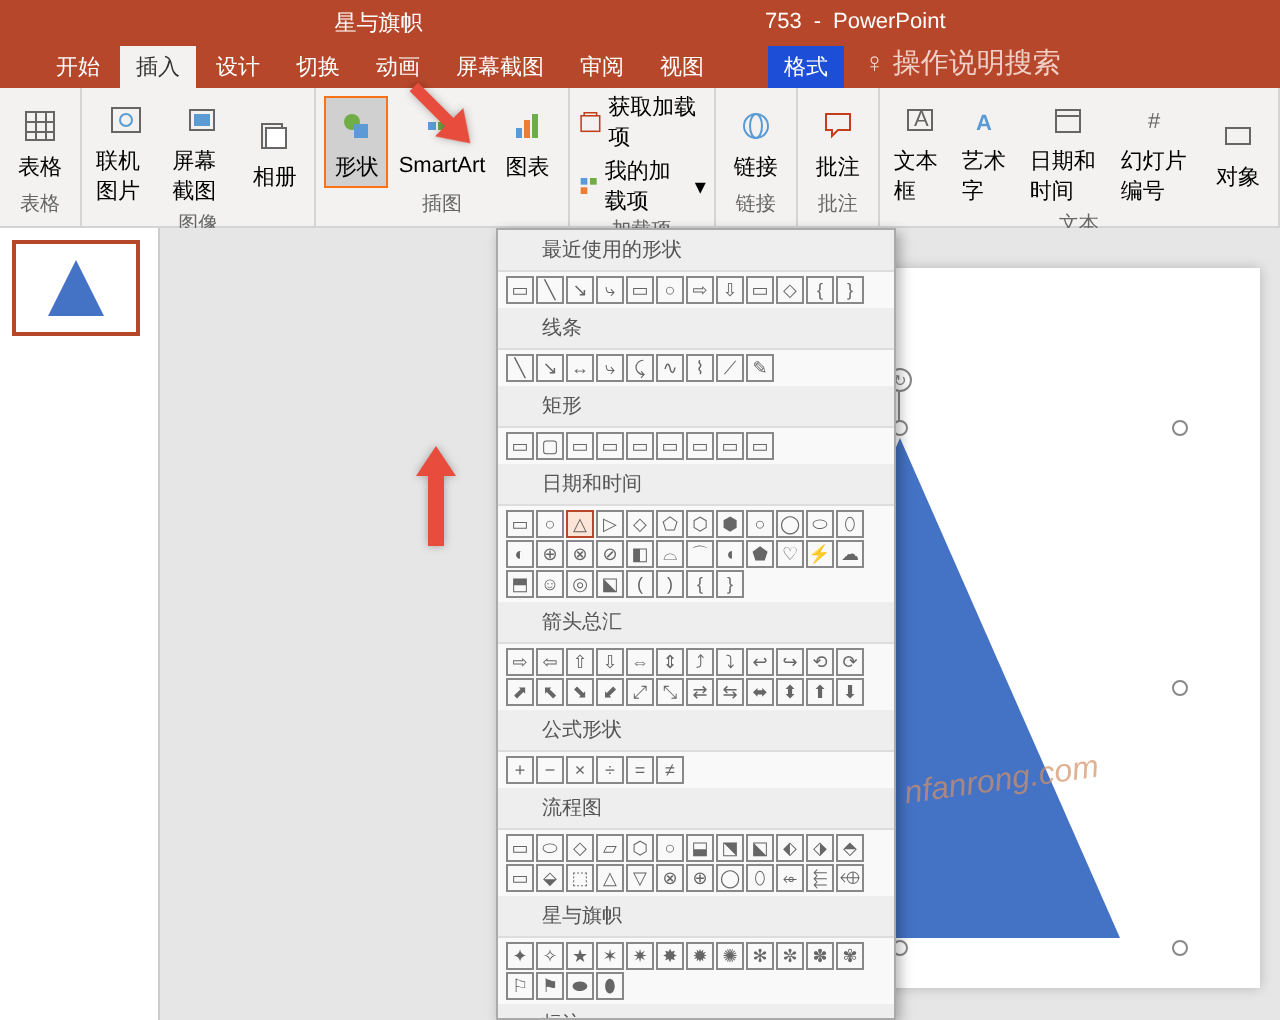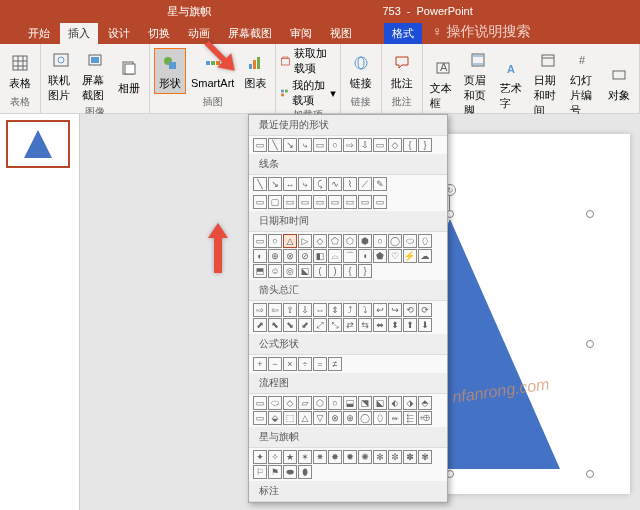--- a/index.html
+++ b/index.html
@@ -19,21 +19,21 @@
 .btn-lg.active{background:#d0d0d0;border:1px solid #f97316}
 .icon-box{width:24px;height:24px;display:flex;align-items:center;justify-content:center}
 .icon-sm{width:16px;height:16px}
 .workspace{display:flex;height:396px;background:#e6e6e6}
 .thumb-panel{width:80px;background:#fff;border-right:1px solid #ccc;padding:6px}
 .thumb{width:64px;height:48px;border:2px solid #b7472a;background:#fff;display:flex;align-items:center;justify-content:center;margin-bottom:6px}
 .thumb-tri{width:0;height:0;border-left:14px solid transparent;border-right:14px solid transparent;border-bottom:28px solid #4472c4}
 .canvas-area{flex:1;position:relative;background:#e6e6e6;display:flex;align-items:center;justify-content:center}
 .slide{position:absolute;left:210px;top:20px;width:340px;height:360px;background:#fff;box-shadow:0 0 6px rgba(0,0,0,0.2)}
 .shapes-dropdown{position:absolute;left:168px;top:0;width:200px;background:#f9f9f9;border:1px solid #aaa;box-shadow:2px 2px 6px rgba(0,0,0,0.3);z-index:10;max-height:396px;overflow:hidden}
-.sd-header{padding:3px 10px;background:#eee;border-bottom:1px solid #ddd;color:#555;font-size:10px}
+.sd-header{padding:3px 22px;background:#eee;border-bottom:1px solid #ddd;color:#555;font-size:10px}
 .sd-row{padding:2px 4px;display:flex;flex-wrap:wrap;gap:1px}
 .sh{width:14px;height:14px;border:1px solid #888;display:flex;align-items:center;justify-content:center;cursor:pointer;font-size:9px;color:#666}
 .sh.hi{background:#fce4d6;border:1px solid #b7472a}
 .triangle-sel{position:absolute;left:20px;top:80px;width:280px;height:260px}
 .tri-shape{width:0;height:0;border-left:110px solid transparent;border-right:110px solid transparent;border-bottom:250px solid #4472c4;position:absolute;left:30px;top:5px}
 .handle{width:8px;height:8px;background:#fff;border:1px solid #888;border-radius:50%;position:absolute}
 .rot-handle{width:12px;height:12px;background:#fff;border:1px solid #888;border-radius:50%;position:absolute;left:134px;top:-30px;display:flex;align-items:center;justify-content:center;font-size:8px;color:#888}
 .rot-line{position:absolute;left:139px;top:-18px;width:1px;height:18px;background:#888}
 .arrow-red{position:absolute;z-index:20}
 .arrow1{left:195px;top:30px;transform:rotate(135deg)}
@@ -210,30 +210,20 @@
             <svg class="icon-sm" viewBox="0 0 16 16">
               <rect x="2" y="3" width="12" height="10" fill="none" stroke="#666"></rect>
               <text x="5" y="11" font-size="8" fill="#666">A</text>
             </svg>
           </div>
           <span>文本框</span>
         </div>
       <div class="btn-lg">
           <div class="icon-box">
             <svg class="icon-sm" viewBox="0 0 16 16">
-              <rect x="2" y="2" width="12" height="12" fill="none" stroke="#666"></rect>
-              <line x1="3" y1="4" x2="13" y2="4" stroke="#5b9bd5"></line>
-              <line x1="3" y1="12" x2="13" y2="12" stroke="#5b9bd5"></line>
-            </svg>
-          </div>
-          <span>页眉和页脚</span>
-        </div>
-      <div class="btn-lg">
-          <div class="icon-box">
-            <svg class="icon-sm" viewBox="0 0 16 16">
               <text x="2" y="13" font-size="13" font-weight="bold" fill="#5b9bd5">A</text>
             </svg>
           </div>
           <span>艺术字</span>
         </div>
       <div class="btn-lg">
           <div class="icon-box">
             <svg class="icon-sm" viewBox="0 0 16 16">
               <rect x="2" y="3" width="12" height="11" fill="none" stroke="#666"></rect>
               <line x1="2" y1="6" x2="14" y2="6" stroke="#666"></line>
@@ -307,20 +297,21 @@
         <div class="sh">╲</div>
           <div class="sh">↘</div>
           <div class="sh">↔</div>
           <div class="sh">⤷</div>
           <div class="sh">⤹</div>
           <div class="sh">∿</div>
           <div class="sh">⌇</div>
           <div class="sh">⟋</div>
           <div class="sh">✎</div>
       </div>
+      <div class="sd-header">矩形</div>
       <div class="sd-row">
         <div class="sh">▭</div>
           <div class="sh">▢</div>
           <div class="sh">▭</div>
           <div class="sh">▭</div>
           <div class="sh">▭</div>
           <div class="sh">▭</div>
           <div class="sh">▭</div>
           <div class="sh">▭</div>
           <div class="sh">▭</div>

